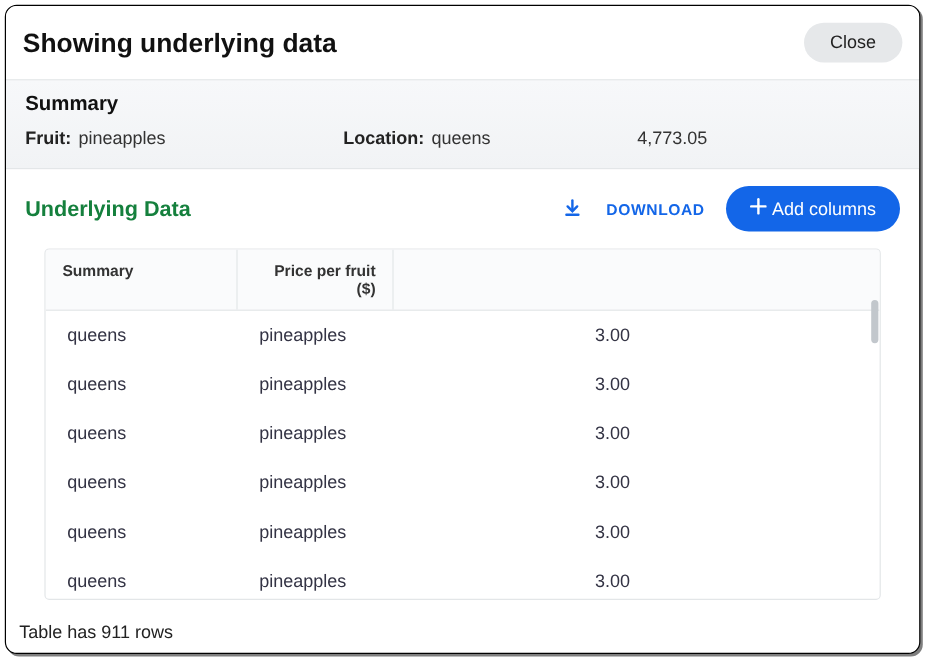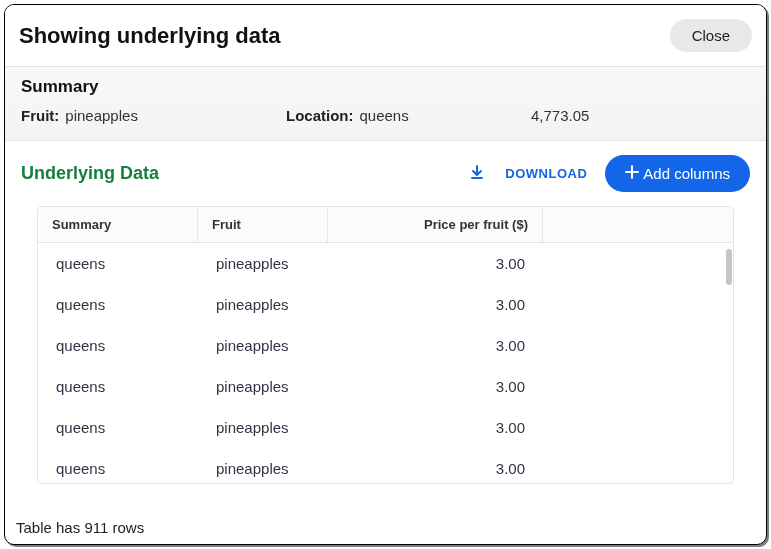--- a/index.html
+++ b/index.html
@@ -123,21 +123,20 @@
             </svg>
           </span>
           <span>Add columns</span>
         </button>
       </div>
     </div>
 
     <div class="table-shell">
       <div class="thead">
         <div class="th">Summary</div>
-        <div class="th">Fruit</div>
         <div class="th right">Price per fruit ($)</div>
         <div class="th"></div>
       </div>
       <div class="tbody" id="tbody">
           <div class="tr">
             <div class="td">queens</div>
             <div class="td">pineapples</div>
             <div class="td right">3.00</div>
             <div class="td"></div>
           </div>

